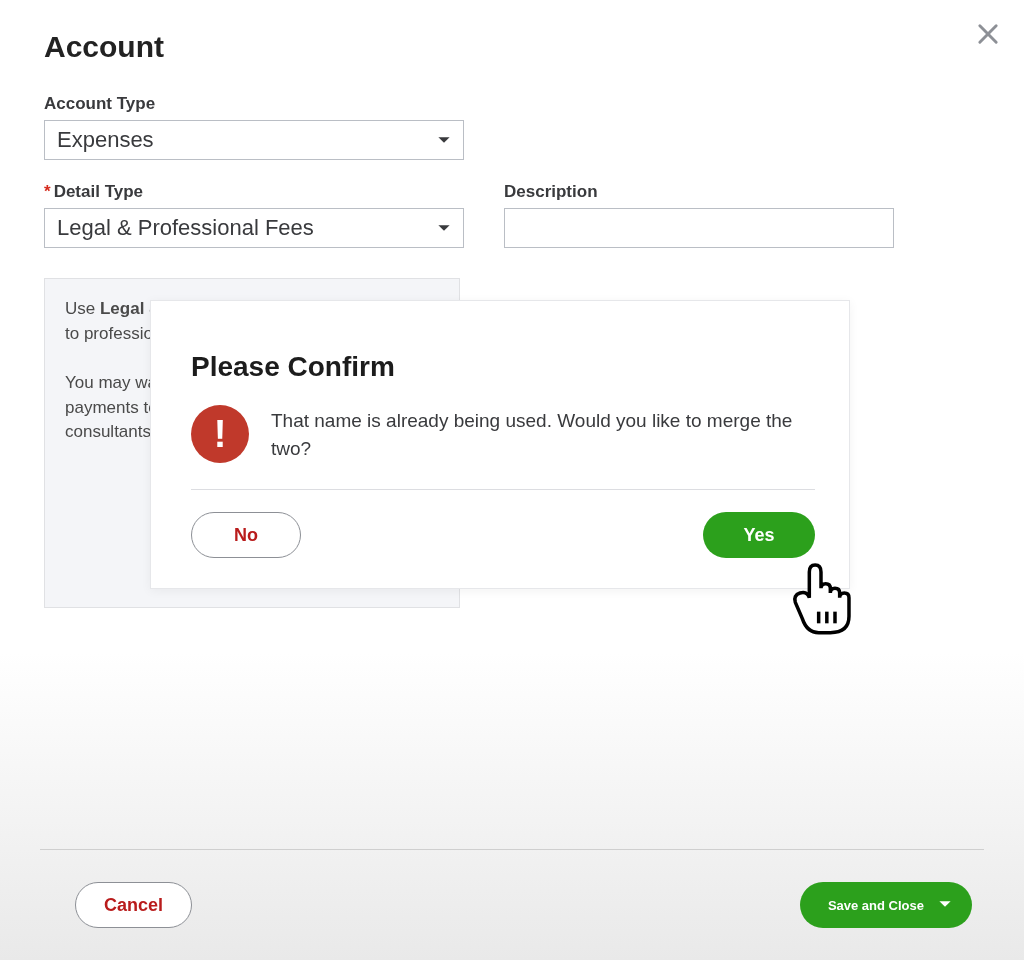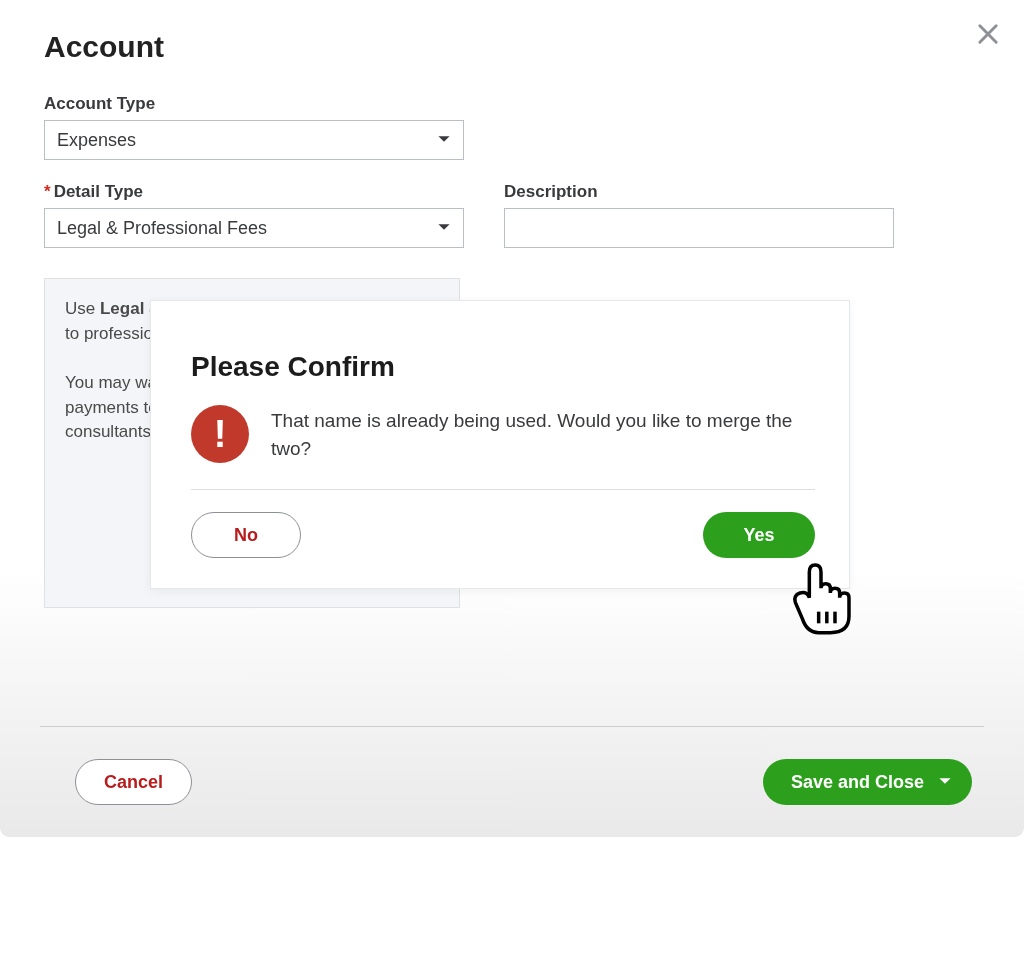--- a/index.html
+++ b/index.html
@@ -3,24 +3,23 @@
 <meta charset="utf-8">
 <style>
   * { box-sizing: border-box; }
   html, body {
     margin: 0; padding: 0;
     font-family: -apple-system, BlinkMacSystemFont, "Segoe UI", Helvetica, Arial, sans-serif;
     color: #393a3d;
     background: #fff;
   }
   .page {
-    width: 1024px; height: 837px;
+    width: 1024px; height: 960px;
     position: relative;
     background: linear-gradient(to bottom, #ffffff 0%, #ffffff 68%, #e9e9e9 100%);
-    border-radius: 9px;
   }
   .close-x {
     position: absolute;
     top: 20px; right: 22px;
     width: 28px; height: 28px;
     cursor: pointer;
   }
   .close-x svg { width: 28px; height: 28px; }
   h1.title {
     font-size: 30px;
@@ -47,21 +46,21 @@
   .req::before {
     content: "*";
     color: #d52b1e;
     margin-right: 3px;
   }
   .select, .text-input {
     width: 100%;
     height: 40px;
     border: 1px solid #babec5;
     background: #fff;
-    font-size: 18px;
+    font-size: 22px;
     color: #393a3d;
     padding: 0 12px;
     display: flex;
     align-items: center;
     justify-content: space-between;
     cursor: pointer;
   }
   .text-input { cursor: text; }
   .select .caret-down svg { width: 14px; height: 14px; }
   .detail-col { grid-column: 1; }
@@ -114,21 +113,21 @@
     color: #fff;
     border: none;
   }
   .save-close {
     display: inline-flex; align-items: center; gap: 14px;
     background: #2ca01c;
     color: #fff;
     border-radius: 23px;
     height: 46px;
     padding: 0 20px 0 28px;
-    font-size: 18px; font-weight: 600;
+    font-size: 13px; font-weight: 600;
     cursor: pointer;
   }
   .save-close .caret-down-white svg { width: 14px; height: 14px; }
 
   
   .modal {
     position: absolute;
     top: 300px; left: 150px;
     width: 700px;
     background: #fff;

